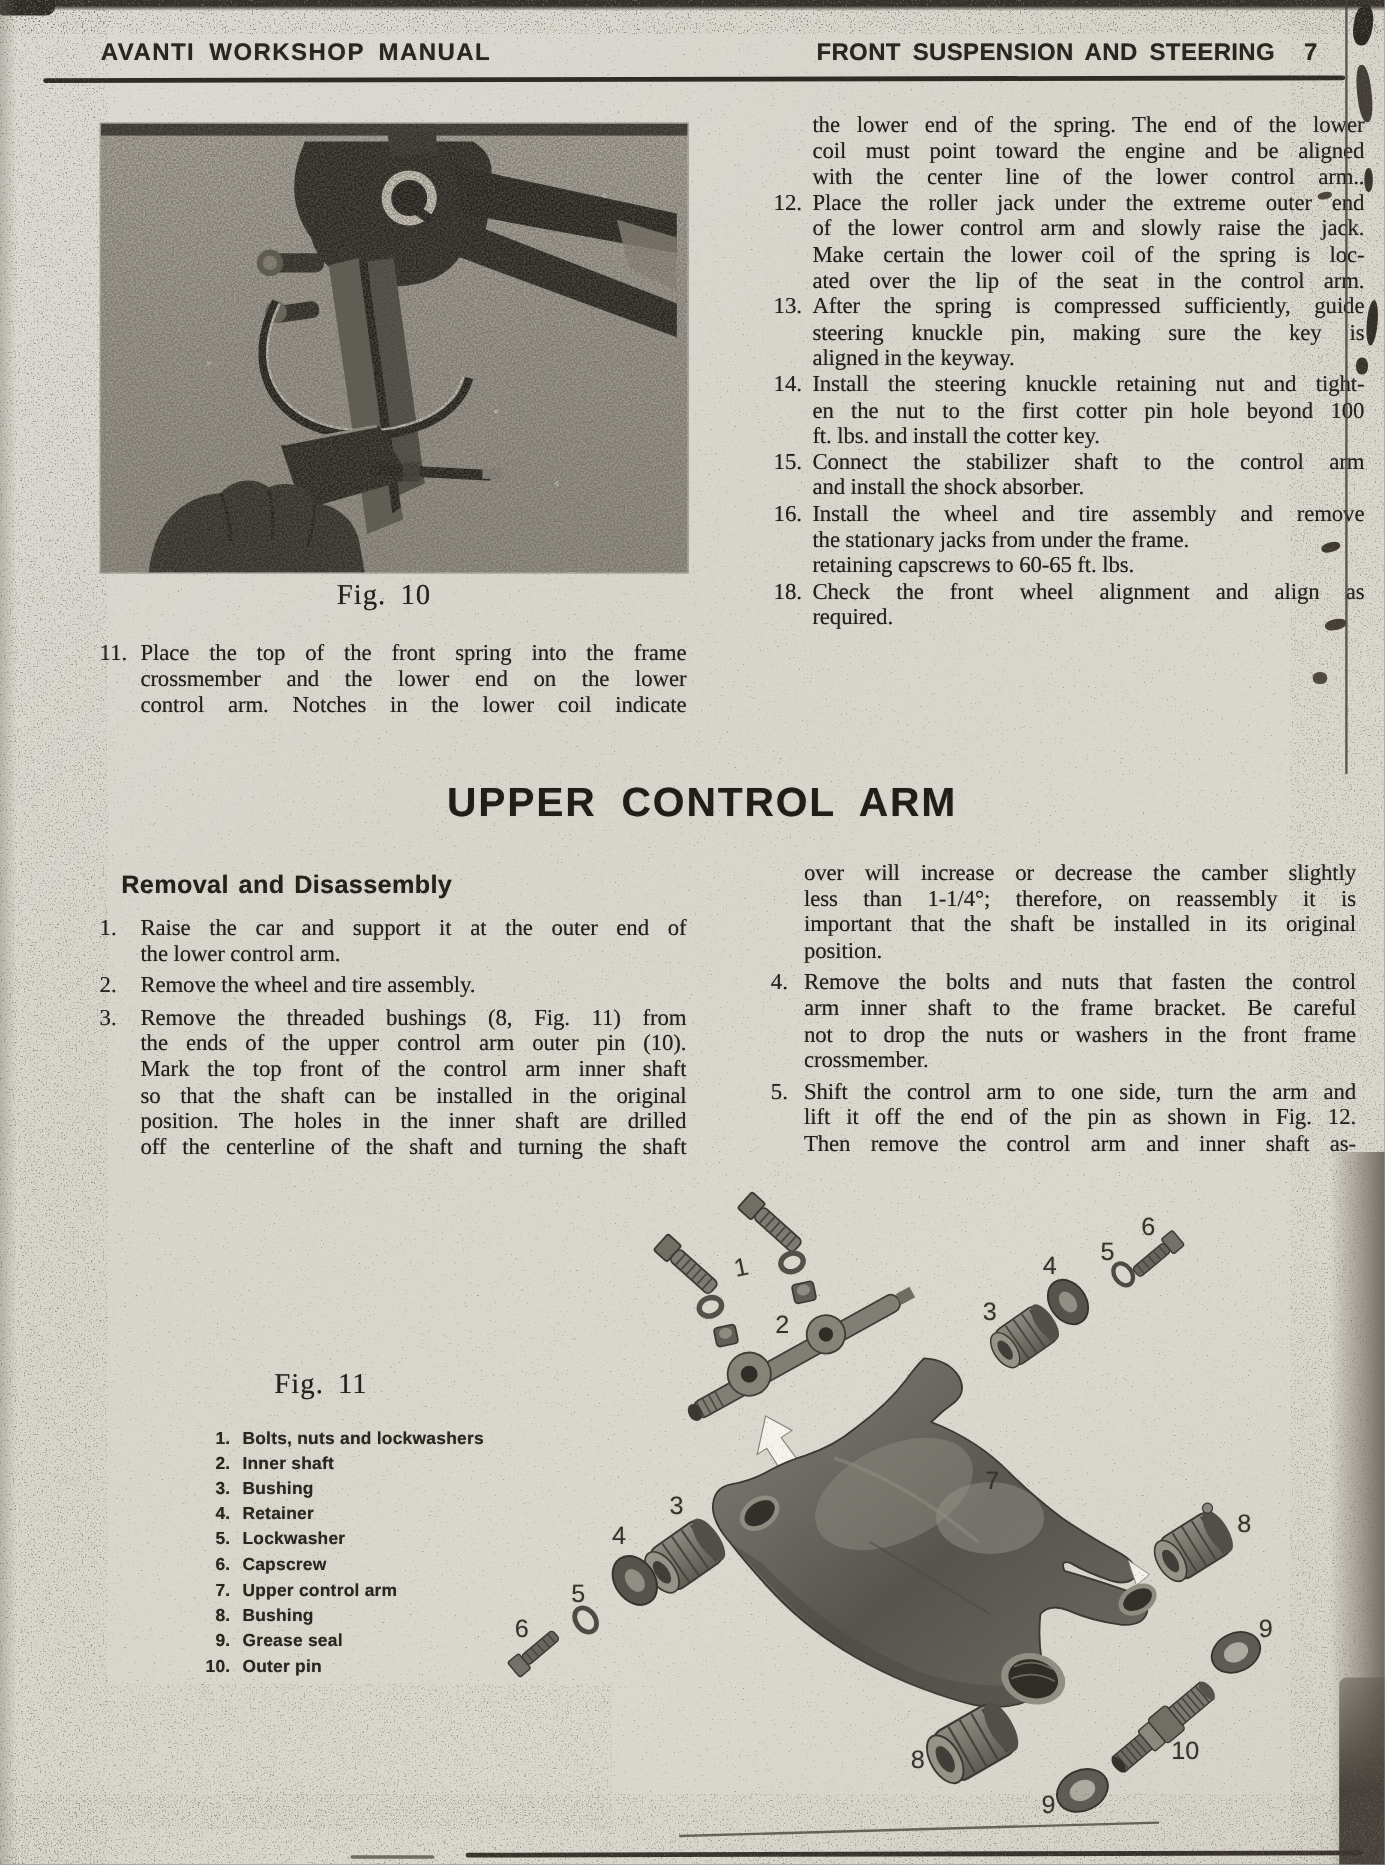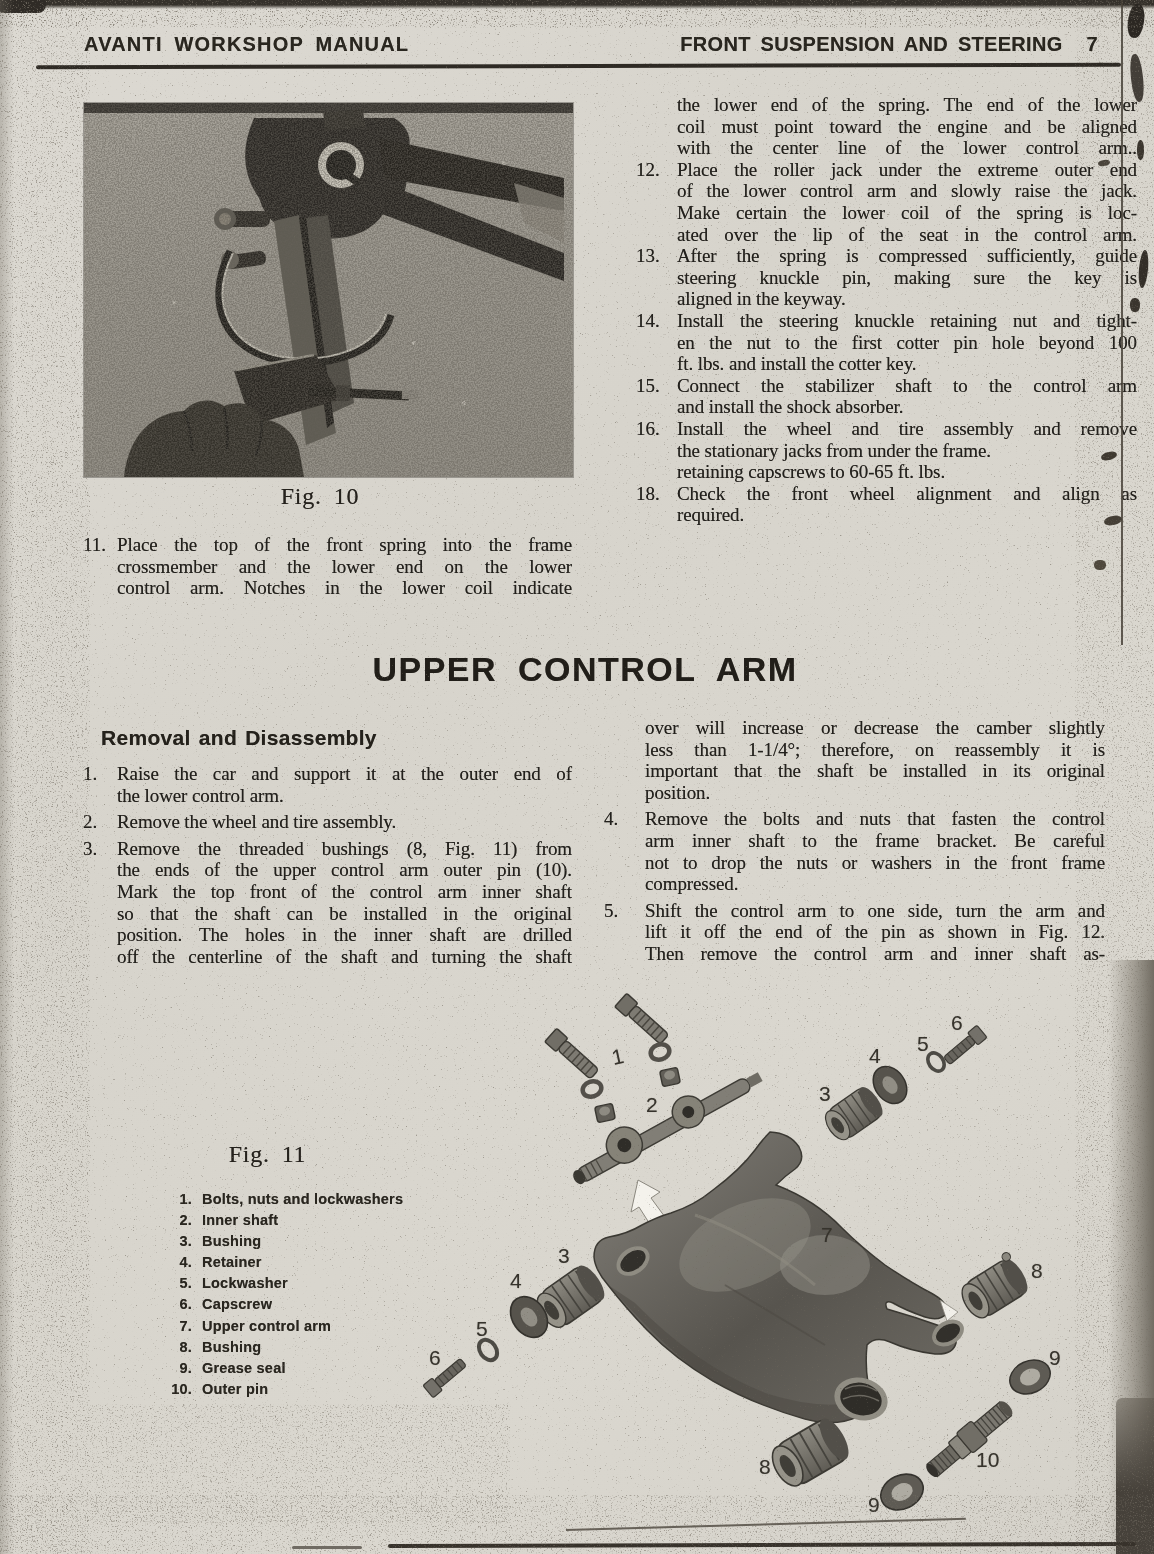--- a/index.html
+++ b/index.html
@@ -16,25 +16,25 @@
   
   .photo{position:absolute;left:84px;top:103px;width:489px;height:374px;outline:1px solid rgba(40,37,32,.35);}
   .cap{position:absolute;font-size:24px;letter-spacing:.8px;word-spacing:5px;color:#24211c;}
   .fig10cap{left:230px;top:483px;width:180px;text-align:center;}
   .fig11cap{left:180px;top:1141px;width:175px;text-align:center;}
   
   .tcol{position:absolute;font-size:19px;}
   .lcol-top{left:83px;top:534px;width:489px;}
   .rcol-top{left:604px;top:94px;width:501px;margin-left:32px;}
   .lcol-bot{left:83px;top:726px;width:489px;}
-  .rcol-bot{left:604px;top:717px;width:501px;}
+  .rcol-bot{left:629px;top:717px;width:501px;}
   .row{display:flex;line-height:21.6px;}
   .row.sp{margin-top:5px;}
   .n{width:34px;flex:none;}
-  .rcol-top .n,.rcol-bot .n{width:41px;}
+  .rcol-top .n,.rcol-bot .n{width:41px;text-align:center;}
   .t{flex:1;text-align:justify;text-align-last:justify;letter-spacing:-.1px;}
   .t.last{text-align-last:left;}
   .title{position:absolute;left:80px;top:650px;width:1010px;margin:0;text-align:center;
     font-family:"Liberation Sans",sans-serif;font-size:34px;font-weight:bold;letter-spacing:1.5px;word-spacing:10px;color:#211e19;}
   .subhead{margin:0 0 13px 18px;font-family:"Liberation Sans",sans-serif;font-size:21px;font-weight:bold;letter-spacing:.3px;word-spacing:2px;color:#24211b;}
   
   .plist{position:absolute;left:146px;top:1189px;font-family:"Liberation Sans",sans-serif;font-weight:bold;font-size:14.5px;color:#29261f;letter-spacing:.2px;}
   .prow{display:flex;line-height:21.1px;}
   .pnum{width:46px;text-align:right;margin-right:10px;}
   
@@ -289,21 +289,21 @@
       <div class="row">
         <div class="n"></div>
         <div class="t">arm inner shaft to the frame bracket. Be careful</div>
       </div>
       <div class="row">
         <div class="n"></div>
         <div class="t">not to drop the nuts or washers in the front frame</div>
       </div>
       <div class="row">
         <div class="n"></div>
-        <div class="t last">compressed.</div>
+        <div class="t last">crossmember.</div>
       </div>
       <div class="row sp">
         <div class="n">5.</div>
         <div class="t">Shift the control arm to one side, turn the arm and</div>
       </div>
       <div class="row">
         <div class="n"></div>
         <div class="t">lift it off the end of the pin as shown in Fig. 12.</div>
       </div>
       <div class="row">

